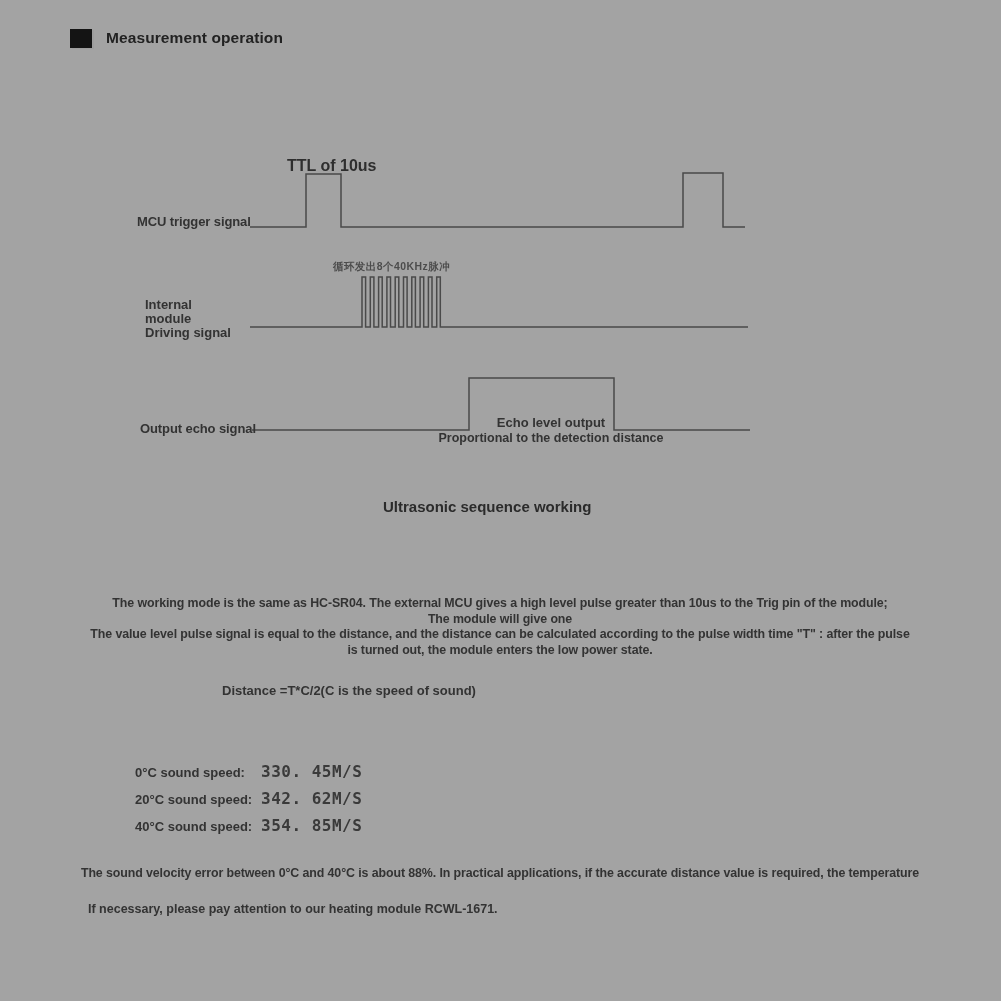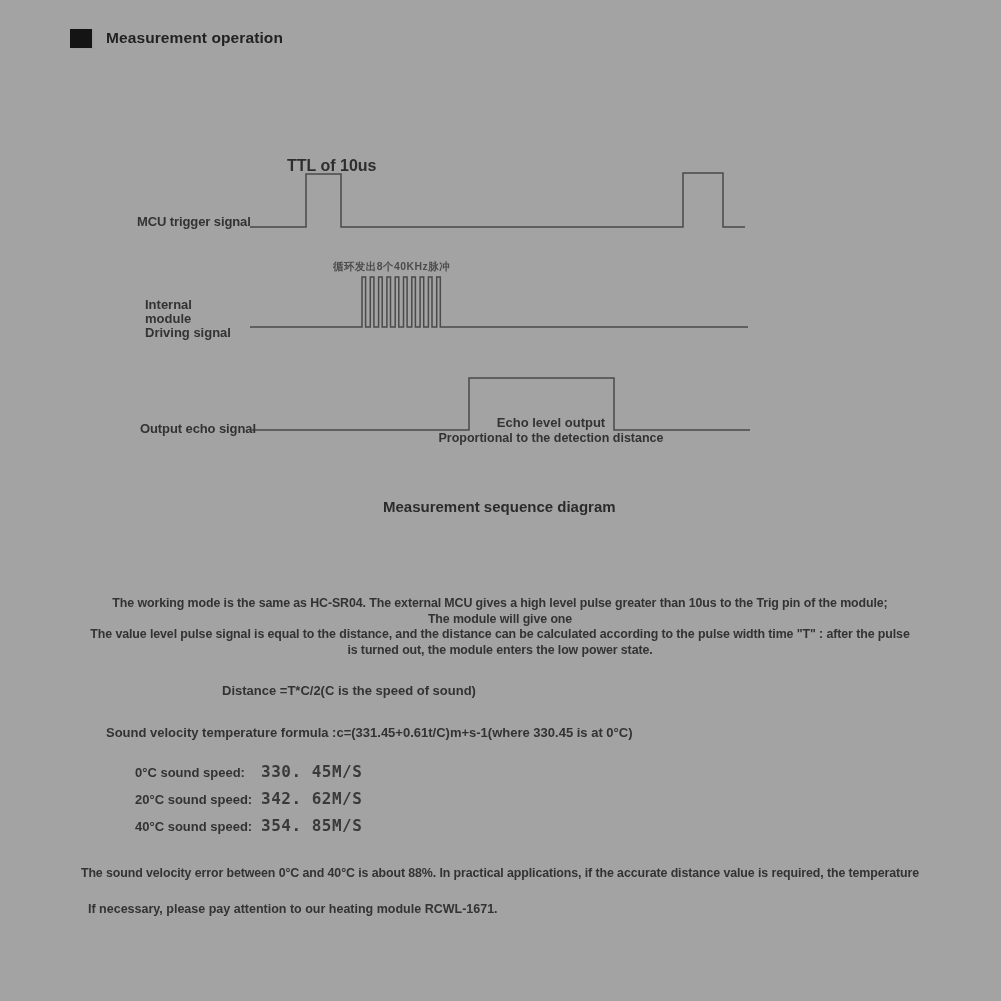--- a/index.html
+++ b/index.html
@@ -142,31 +142,30 @@
     <div>module</div>
     <div>Driving signal</div>
   </div>
 
   <div class="abs lbl" style="left:140px; top:421px;">Output echo signal</div>
   <div class="abs" id="echo-annotation" style="left:416px; top:416px;">
     <div class="l1">Echo level output</div>
     <div class="l2">Proportional to the detection distance</div>
   </div>
 
-  <div class="abs" id="diagram-caption" style="left:383px; top:498px;">Measurement sequence diagram</div>
+  <div class="abs" id="diagram-caption" style="left:383px; top:498px;">Ultrasonic sequence working</div>
 
   <div class="abs para" style="left:60px; top:596px;">
     <div>The working mode is the same as HC-SR04. The external MCU gives a high level pulse greater than 10us to the Trig pin of the module;</div>
     <div>The module will give one</div>
     <div>The value level pulse signal is equal to the distance, and the distance can be calculated according to the pulse width time "T" : after the pulse</div>
     <div>is turned out, the module enters the low power state.</div>
   </div>
 
   <div class="abs formula" style="left:222px; top:683px;">Distance =T*C/2(C is the speed of sound)</div>
-  <div class="abs formula" style="left:106px; top:725px;">Sound velocity temperature formula :c=(331.45+0.61t/C)m+s-1(where 330.45 is at 0°C)</div>
 
   <div class="abs speed-row" style="left:135px; top:762px;">
     <span class="speed-label">0°C sound speed:</span>
     <span class="speed-value">330. 45M/S</span>
   </div>
   <div class="abs speed-row" style="left:135px; top:789px;">
     <span class="speed-label">20°C sound speed:</span>
     <span class="speed-value">342. 62M/S</span>
   </div>
   <div class="abs speed-row" style="left:135px; top:816px;">

